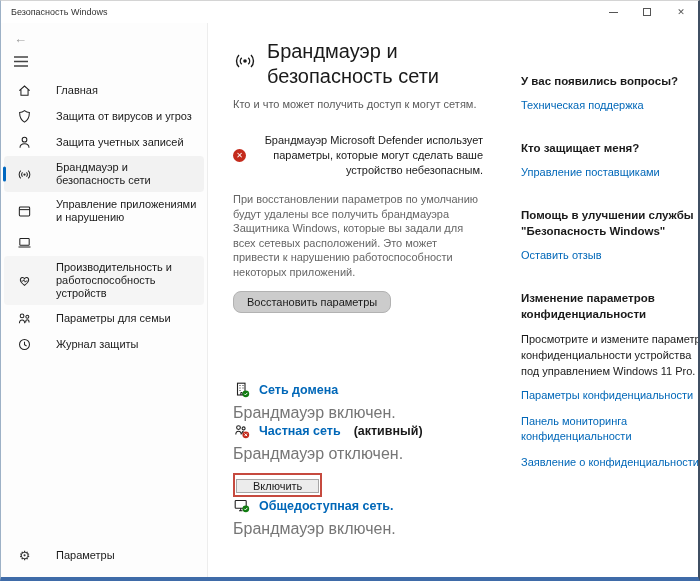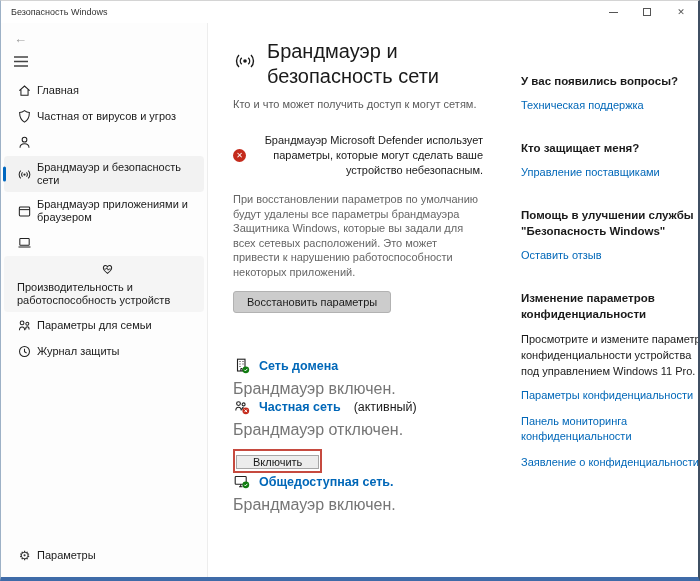--- a/index.html
+++ b/index.html
@@ -24,51 +24,51 @@
   .wc-close{font-size:9px;}
   
   .appbody{position:absolute; top:22px; left:0; right:0; bottom:0; display:flex;}
   
   .sidebar{width:207px; flex:none; background:#fdfdfd; border-right:1px solid #ededed;
            display:flex; flex-direction:column; padding-top:6px;}
   .back{font-size:13px; color:#999; padding:2px 0 2px 13px;}
   .hamburger{padding:8px 0 6px 13px;}
   .hamburger svg{display:block;}
   .nav-items{margin-top:4px;}
-  .nav-item{position:relative; display:flex; align-items:center; gap:5px;
+  .nav-item{position:relative; display:flex; align-items:center; gap:24px;
             padding:5px 6px 5px 13px; margin:1px 3px; border-radius:4px;
             font-size:11px; line-height:13px; color:#1a1a1a; cursor:default;}
   .nav-item .nicon{flex:none; width:15px; height:15px; display:flex; align-items:center; justify-content:center;}
   .nav-item.selected{background:#f2f2f2;}
   .nav-item.selected::before{content:""; position:absolute; left:-1px; top:50%; transform:translateY(-50%);
             width:3px; height:15px; border-radius:2px; background:var(--accent,#0067c0);}
-  .nav-item.hovered{background:#f5f5f5;flex-direction:column;}
+  .nav-item.hovered{background:#f5f5f5;}
   .nav-bottom{margin-top:auto; padding-bottom:8px;}
   .gear-glyph{font-size:13px; color:#333; line-height:1;}
   
   .content{flex:1; display:flex; position:relative;}
   main{width:280px; flex:none; padding:16px 0 0 25px;}
   .page-head{display:flex; gap:10px;}
   .page-head .bigicon{flex:none; margin-top:10px;}
   h1{font-size:20px; font-weight:300; line-height:25px; width:205px; color:#1a1a1a;}
   .subtitle{font-size:11px; color:#5a5a5a; margin-top:9px;}
   .warnrow{display:flex; align-items:center; gap:9px; margin-top:23px; width:250px;}
   .erricon{flex:none; width:13px; height:13px; border-radius:50%; background:var(--error,#c42b1c);
            color:#fff; font-size:8px; display:flex; align-items:center; justify-content:center;}
   .warntext{font-size:11px; line-height:15px; color:#1a1a1a;text-align:right;}
   .para{font-size:11px; line-height:14.5px; color:#666; width:248px; margin-top:14px;}
   .btn{display:inline-block; font-size:11px; color:#1a1a1a; background:#cccccc;
-       border:1px solid #b2b2b2; border-radius:3px; padding:4px 13px; margin-top:12px; cursor:default;}
+       border:1px solid #b2b2b2; border-radius:8px; padding:4px 13px; margin-top:12px; cursor:default;}
   .net{}
-  .net.first{margin-top:44px;}
+  .net.first{margin-top:68px;}
   .net.last{}
   .netrow{display:flex; align-items:center; gap:9px;}
   .neticon{flex:none; width:17px; height:17px; position:relative;}
   .netname{font-size:12.5px; font-weight:600; color:var(--link,#0067b8); cursor:pointer;}
-  .netsuffix{font-size:12.5px; font-weight:400; color:#1a1a1a; margin-left:4px;text-align:right;}
+  .netsuffix{font-size:12.5px; font-weight:700; color:#1a1a1a; margin-left:4px;text-align:right;}
   .netstatus{font-size:16px; color:#767676; margin-top:6px;}
   .annot{display:inline-block; border:2px solid var(--highlight-red,#c64a3f); margin-top:10px; padding:1px;}
   .btn-enable{display:inline-block; font-size:11px; color:#1a1a1a; background:#ececec;
        border:1px solid #a6a6a6; padding:0 16px; cursor:default;}
   
   aside{width:190px; margin-left:33px; padding-top:50px; font-size:11px;}
   aside section{margin-bottom:27px;}
   aside h3{font-size:11.5px; font-weight:600; line-height:16px; color:#1a1a1a; margin-bottom:9px;}
   aside .abody{font-size:11px; line-height:16px; color:#1a1a1a; margin-bottom:9px;}
   aside a{display:block; color:var(--link,#0067b8); text-decoration:none; line-height:15px; margin-bottom:11px; cursor:pointer;}
@@ -109,47 +109,48 @@
               </svg>
           </span>
           <span class="nlabel">Главная</span>
         </div>
         <div class="nav-item">
           <span class="nicon">
             <svg width="15" height="15" viewBox="0 0 16 16" fill="none" stroke="#222" stroke-width="1.1">
                 <path d="M8 1.8 C9.8 3.2 11.6 3.7 13.2 3.7 C13.2 8.6 11.2 12.2 8 14 C4.8 12.2 2.8 8.6 2.8 3.7 C4.4 3.7 6.2 3.2 8 1.8 Z"></path>
               </svg>
           </span>
-          <span class="nlabel">Частная от вирусов и угроз</span>
+          <span class="nlabel">Защита от вирусов и угроз</span>
         </div>
         <div class="nav-item">
           <span class="nicon">
             <svg width="15" height="15" viewBox="0 0 16 16" fill="none" stroke="#222" stroke-width="1.1">
                 <circle cx="8" cy="5" r="2.5"></circle>
                 <path d="M3.2 13.6 C3.2 10.9 5.4 9.3 8 9.3 C10.6 9.3 12.8 10.9 12.8 13.6"></path>
               </svg>
           </span>
+          <span class="nlabel">Защита учетных записей</span>
         </div>
         <div class="nav-item selected">
           <span class="nicon">
             <svg width="15" height="15" viewBox="0 0 16 16" fill="none" stroke="#222" stroke-width="1.1">
                 <circle cx="8" cy="8" r="1.2" fill="#222" stroke="none"></circle>
                 <path d="M5.9 10.3 a3.2 3.2 0 0 1 0-4.6 M4 12.1 a5.8 5.8 0 0 1 0-8.2 M10.1 5.7 a3.2 3.2 0 0 1 0 4.6 M12 3.9 a5.8 5.8 0 0 1 0 8.2"></path>
               </svg>
           </span>
           <span class="nlabel">Брандмауэр и безопасность сети</span>
         </div>
         <div class="nav-item">
           <span class="nicon">
             <svg width="15" height="15" viewBox="0 0 16 16" fill="none" stroke="#222" stroke-width="1.1">
                 <rect x="2.5" y="3.2" width="11" height="9.6" rx="1"></rect>
                 <path d="M2.5 6 H13.5"></path>
               </svg>
           </span>
-          <span class="nlabel">Брандмауэр приложениями и браузером</span>
+          <span class="nlabel">Управление приложениями и нарушению</span>
         </div>
         <div class="nav-item">
           <span class="nicon">
             <svg width="15" height="15" viewBox="0 0 16 16" fill="none" stroke="#222" stroke-width="1.1">
                 <rect x="3" y="3.8" width="10" height="7.2" rx="0.6"></rect>
                 <path d="M1.6 12.8 H14.4"></path>
               </svg>
           </span>
         </div>
         <div class="nav-item hovered">
@@ -201,21 +202,21 @@
           </span>
           <h1>Брандмауэр и безопасность сети</h1>
         </div>
         <div class="subtitle">Кто и что может получить доступ к могут сетям.</div>
 
         <div class="warnrow">
           <span class="erricon">✕</span>
           <span class="warntext">Брандмауэр Microsoft Defender использует параметры, которые могут сделать ваше устройство небезопасным.</span>
         </div>
 
-        <p class="para">При восстановлении параметров по умолчанию будут удалены все параметры брандмауэра Защитника Windows, которые вы задали для всех сетевых расположений. Это может привести к нарушению работоспособности некоторых приложений.</p>
+        <p class="para">При восстановлении параметров по умолчанию будут удалены все получить брандмауэра Защитника Windows, которые вы задали для всех сетевых расположений. Это может привести к нарушению работоспособности некоторых приложений.</p>
 
         <button class="btn">Восстановить параметры</button>
 
         <div class="net first">
           <div class="netrow">
             <span class="neticon">
               <svg width="17" height="17" viewBox="0 0 17 17" fill="none" stroke="#222" stroke-width="1.1">
                   <rect x="4.5" y="2.2" width="7.5" height="11.8"></rect>
                   <path d="M6.5 4.5 H7.5 M9.5 4.5 H10.5 M6.5 7 H7.5 M9.5 7 H10.5 M6.5 9.5 H7.5 M7.8 14 V11.5 H9.2 V14" stroke-width="1"></path>
                   <circle cx="12.8" cy="12.8" r="3.4" fill="#107c10" stroke="none"></circle>

